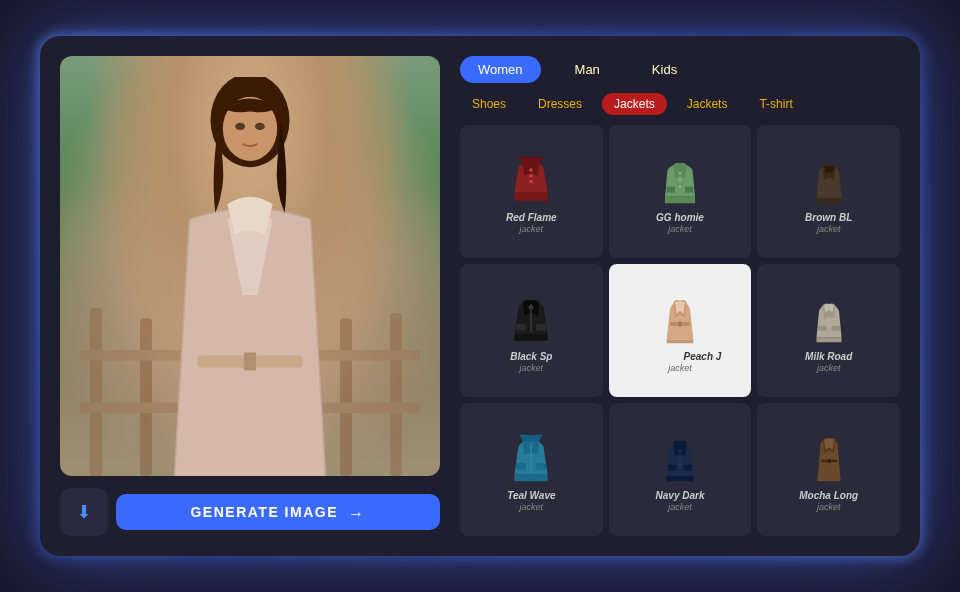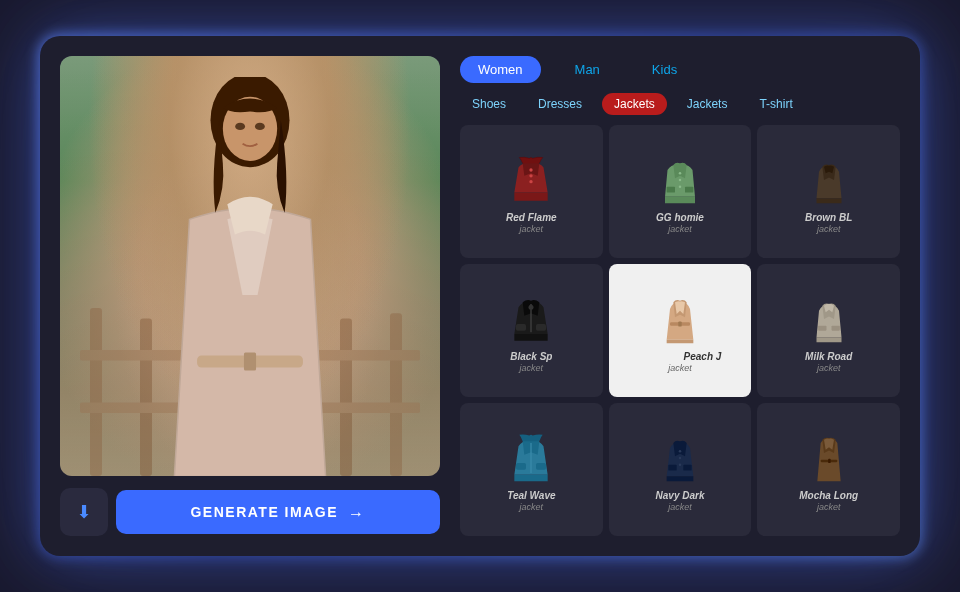--- a/index.html
+++ b/index.html
@@ -95,21 +95,21 @@
       flex-shrink: 0;
       color: #4a8aff;
     }
 
     .download-icon {
       font-size: 18px;
     }
 
     .generate-btn {
       flex: 1;
-      height: 44px;
+      height: 36px;
       background: #3a6aff;
       border: none;
       border-radius: 10px;
       color: white;
       font-size: 14px;
       font-weight: 700;
       letter-spacing: 1.5px;
       text-transform: uppercase;
       cursor: pointer;
       display: flex;
@@ -137,42 +137,42 @@
     }
 
     .cat-tab {
       padding: 6px 18px;
       border-radius: 20px;
       border: none;
       font-size: 13px;
       font-weight: 500;
       cursor: pointer;
       background: transparent;
-      color: #0ea5e9;
+      color: #fef9c3;
     }
 
     .cat-tab.active {
       background: #3a6aff;
       color: white;
     }
 
     .subcategory-tabs {
       display: flex;
       gap: 8px;
       align-items: center;
     }
 
     .sub-tab {
       padding: 4px 12px;
       border-radius: 14px;
       border: none;
       font-size: 12px;
       cursor: pointer;
       background: transparent;
-      color: #7dd3fc;
+      color: #eab308;
     }
 
     .sub-tab.active {
       background: #b91c1c;
       color: white;
     }
 
     .products-grid {
       flex: 1;
       display: grid;

